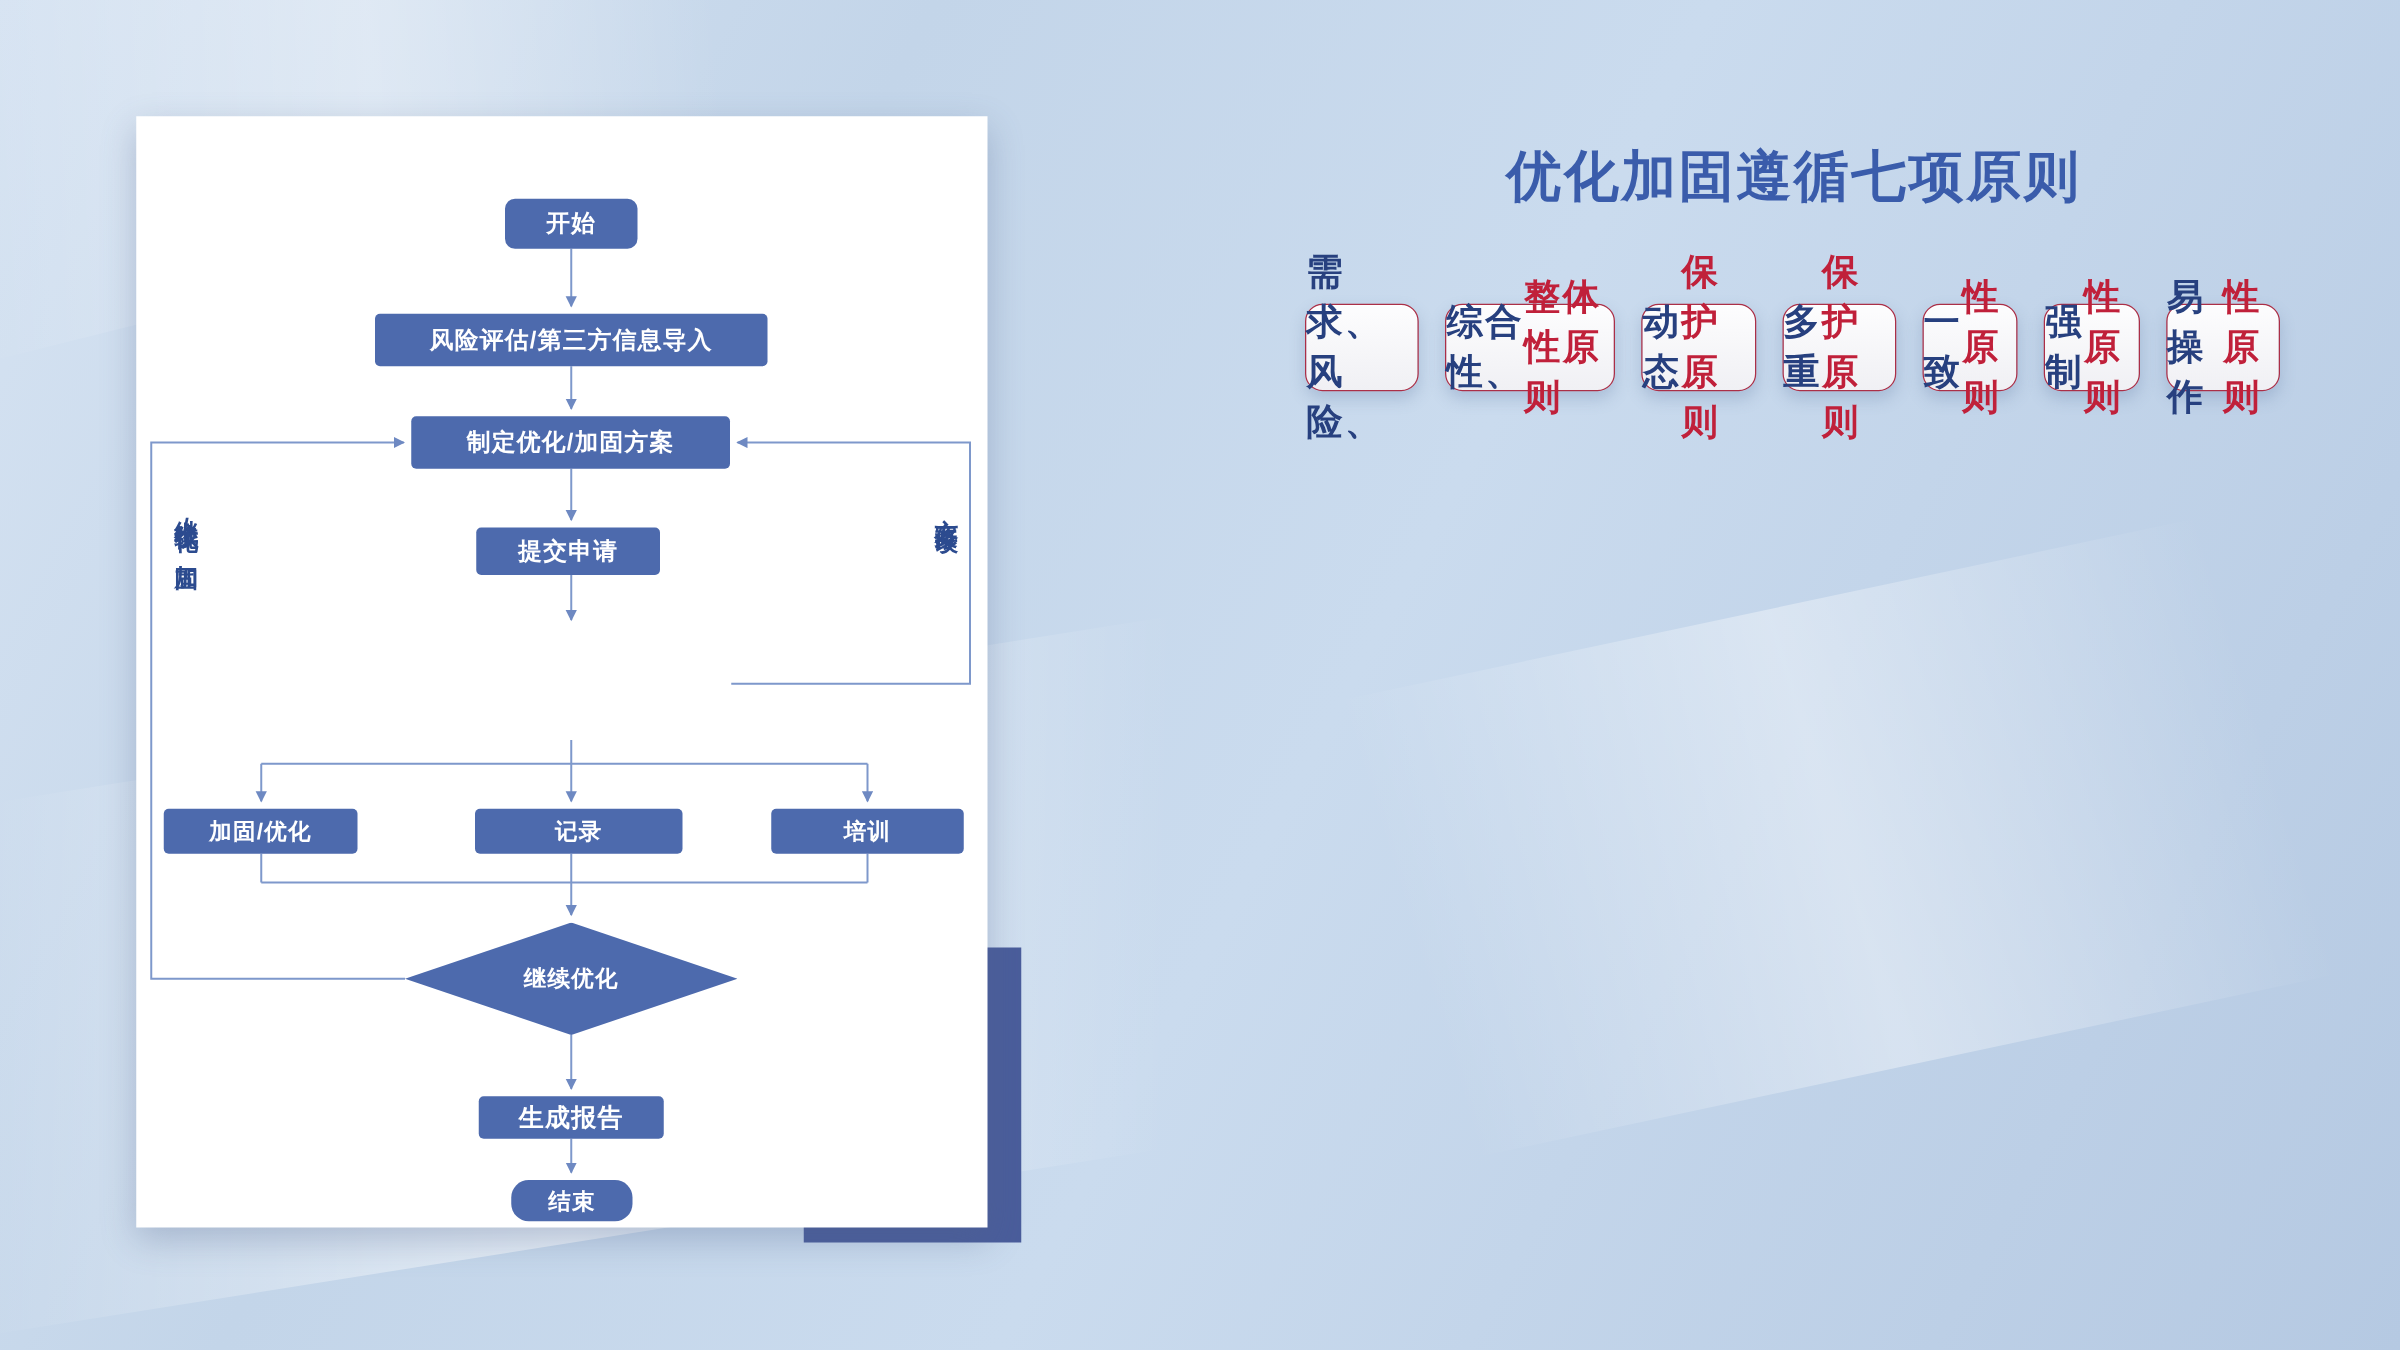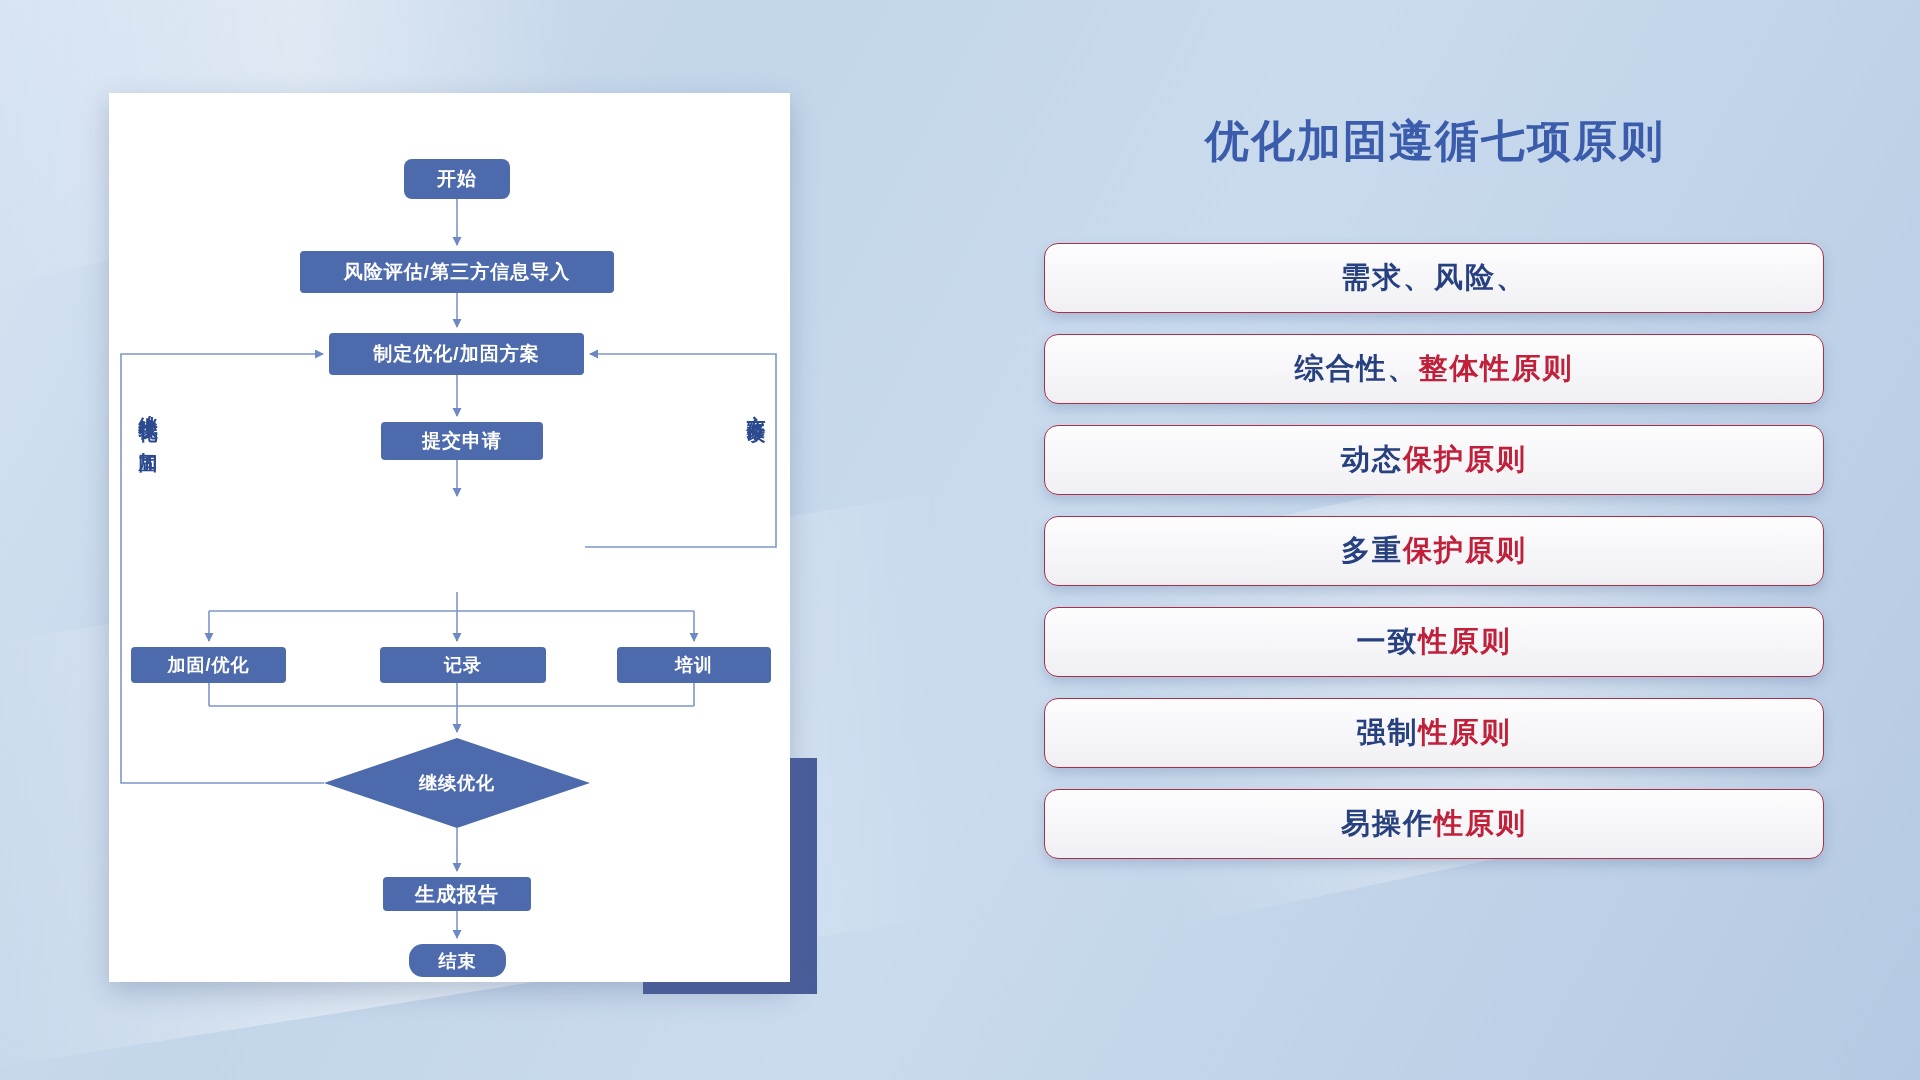--- a/index.html
+++ b/index.html
@@ -47,21 +47,21 @@
   .rect    { border-radius:4px; font-size:19px; }
   .rounded { border-radius:8px; font-size:19px; }
   .diamond {
     clip-path:polygon(50% 0, 100% 50%, 50% 100%, 0 50%);
     font-size:18px;
   }
 
   .n-start   { left:295px; top:66px;  width:106px; height:40px; }
   .n-risk    { left:191px; top:158px; width:314px; height:42px; }
   .n-plan    { left:220px; top:240px; width:255px; height:42px; }
-  .n-submit  { left:272px; top:329px; width:162px; height:38px; }
+  .n-submit  { left:272px; top:329px; width:147px; height:38px; }
   .n-d1      { left:220px; top:409px; width:256px; height:90px; }
   .n-reinf   { left:22px;  top:554px; width:155px; height:36px; font-size:18px; }
   .n-record  { left:271px; top:554px; width:166px; height:36px; font-size:18px; }
   .n-train   { left:508px; top:554px; width:154px; height:36px; font-size:18px; }
   .n-d2      { left:215px; top:645px; width:266px; height:90px; }
   .n-report  { left:274px; top:784px; width:148px; height:34px; font-size:20px; }
   .n-end     { left:300px; top:851px; width:97px;  height:33px; font-size:18px;border-radius:14px; }
 
   .vlabel {
     position:absolute; writing-mode:vertical-lr; text-orientation:upright;
@@ -71,21 +71,21 @@
   .vlabel.right { left:634px; top:307px; }
 
   
   .panel-title {
     position:absolute; left:1040px; top:112px; width:790px;
     text-align:center; color:#3a5cab; font-size:44px; font-weight:800;
     letter-spacing:2px; z-index:2;
   }
   .pill-list {
     position:absolute; left:1044px; top:243px; width:780px;
-    display:flex; flex-direction:column; gap:21px; z-index:2;
+    display:flex; flex-direction:row; gap:21px; z-index:2;
   }
   .pill {
     height:70px; border-radius:14px;
     border:1px solid #ab2f47;
     background:linear-gradient(180deg,#fdfdfe 0%,#f0f0f4 100%);
     box-shadow:0 6px 12px rgba(100,125,165,.30), inset 0 1px 0 rgba(255,255,255,.8);
     display:flex; align-items:center; justify-content:center;
     font-size:29px; font-weight:700; letter-spacing:2px;
   }
   .pill .seg-navy { color:#27407f; }

